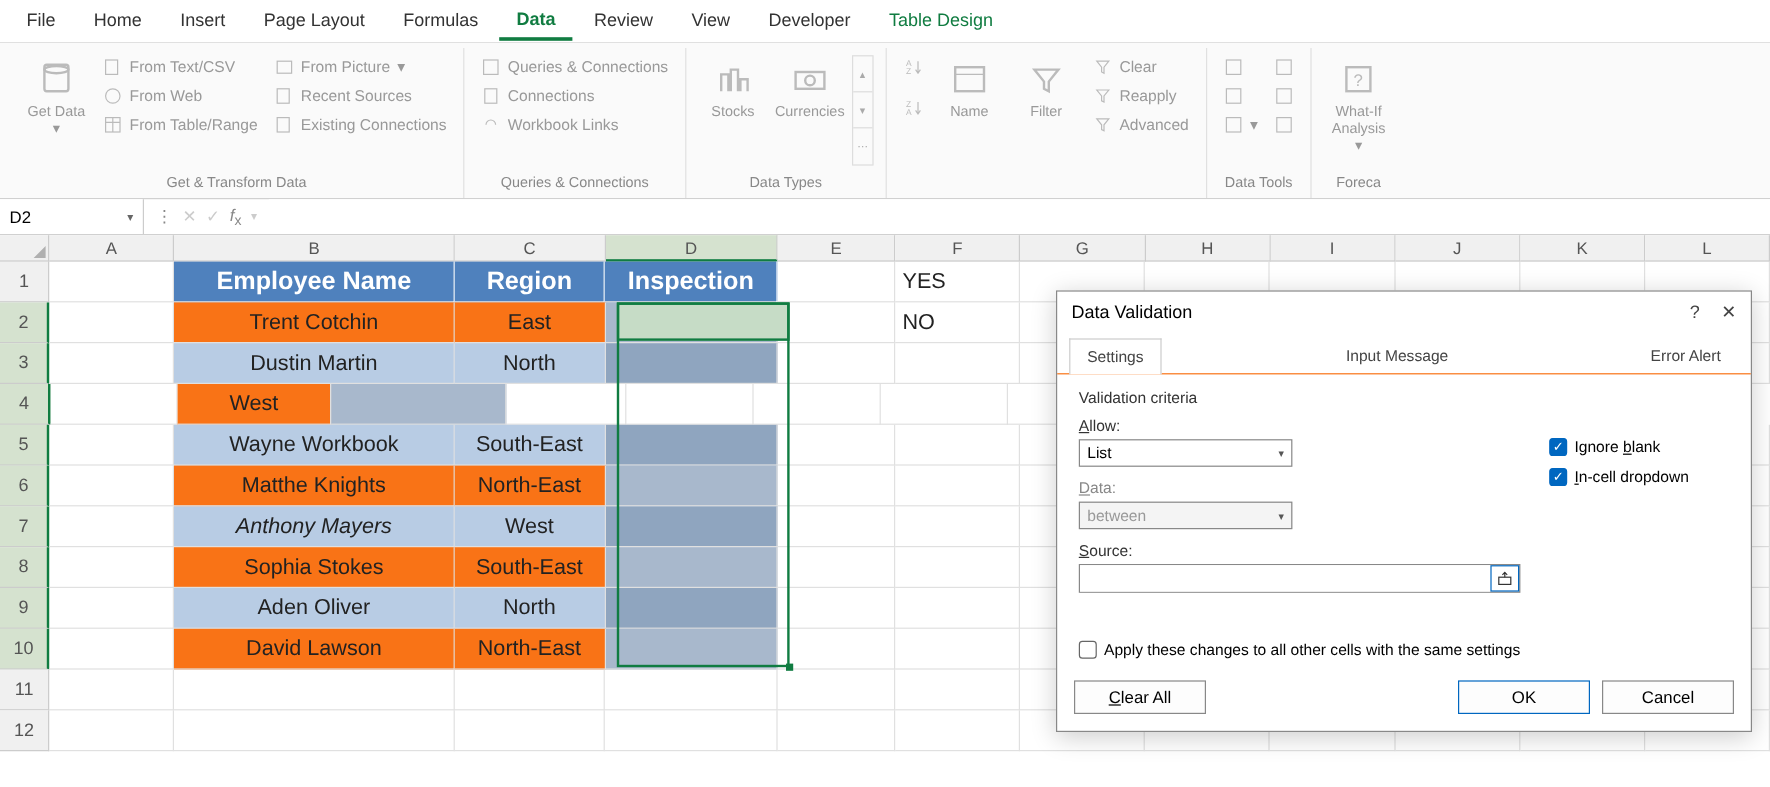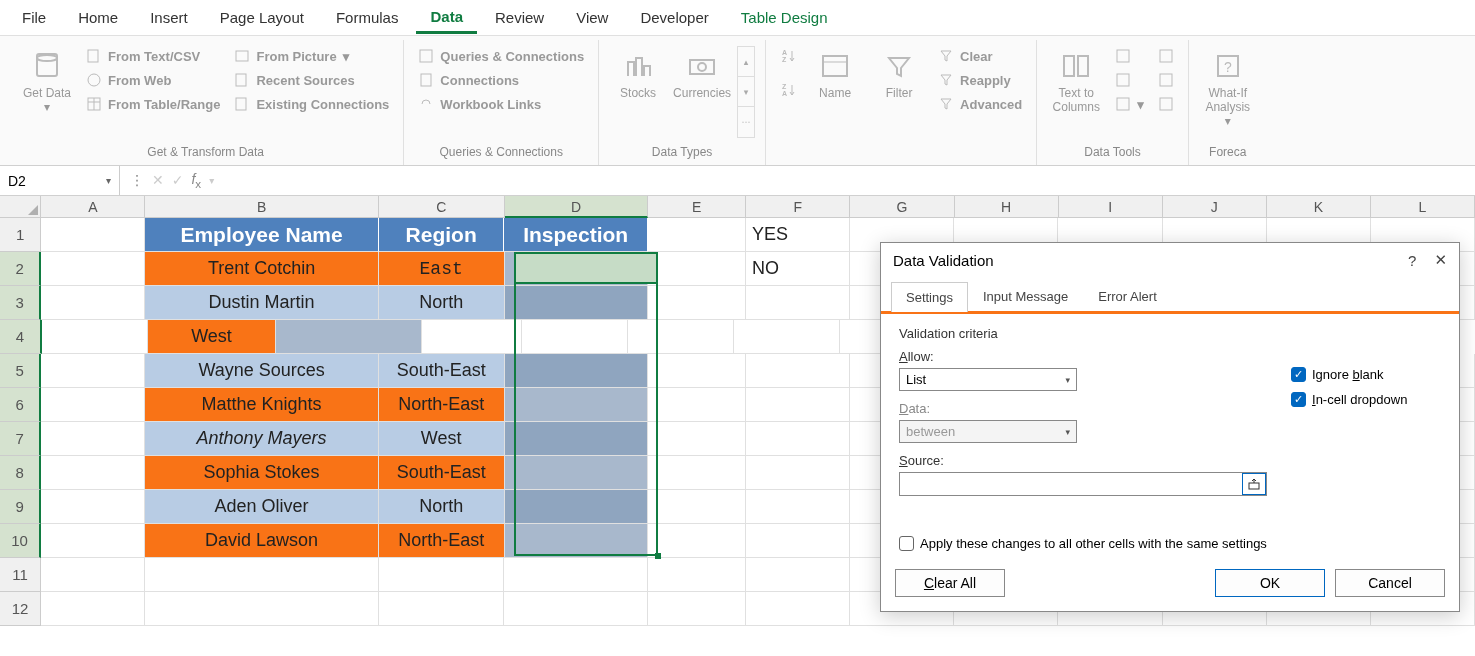--- a/index.html
+++ b/index.html
@@ -12,21 +12,21 @@
 .menubar .item.contextual { color: #107c41; }
 
 
 .ribbon { display: flex; height: 130px; border-bottom: 1px solid #d0d0d0; background: #fafafa; padding: 4px 8px 0; }
 .ribbon-group { display: flex; flex-direction: column; border-right: 1px solid #e0e0e0; padding: 0 10px; }
 .ribbon-group-body { flex: 1; display: flex; align-items: flex-start; gap: 6px; padding-top: 6px; }
 .ribbon-group-label { text-align: center; font-size: 12px; color: #888; padding: 4px 0 6px; }
 .rbtn-big { display: flex; flex-direction: column; align-items: center; justify-content: center; width: 58px; color: #999; font-size: 12px; text-align: center; gap: 4px; padding: 4px 2px; }
 .rbtn-big svg { width: 32px; height: 32px; }
 .rbtn-col { display: flex; flex-direction: column; gap: 4px; }
-.rbtn-small { display: flex; align-items: flex-end; gap: 6px; color: #999; font-size: 13px; padding: 2px 4px; white-space: nowrap; font-weight: bold; }
+.rbtn-small { display: flex; align-items: flex-start; gap: 6px; color: #999; font-size: 13px; padding: 2px 4px; white-space: nowrap; }
 .rbtn-small svg { width: 16px; height: 16px; flex-shrink: 0; }
 .gallery { display: flex; flex-direction: column; border: 1px solid #ddd; width: 18px; }
 .gallery div { height: 30px; border-bottom: 1px solid #ddd; display: flex; align-items: center; justify-content: center; font-size: 9px; color: #aaa; }
 .gallery div:last-child { border-bottom: none; }
 
 
 .fbar { display: flex; align-items: center; height: 30px; border-bottom: 1px solid #d0d0d0; }
 .namebox { width: 120px; border-right: 1px solid #ccc; padding: 0 8px; display: flex; align-items: center; justify-content: space-between; height: 100%; background: #fff; }
 .namebox .chev { font-size: 10px; color: #666; }
 .fbar-btns { display: flex; align-items: center; gap: 8px; padding: 0 10px; color: #888; }
@@ -54,21 +54,21 @@
 
 .sel-outline { position: absolute; border: 2px solid #107c41; pointer-events: none; }
 .active-cell { position: absolute; background: #cfe8cf; border: 2px solid #107c41; pointer-events: none; }
 .fill-handle { position: absolute; width: 6px; height: 6px; background: #107c41; }
 
 
 .dialog { position: absolute; background: #fff; border: 1px solid #888; box-shadow: 0 4px 20px rgba(0,0,0,0.2); font-size: 13px; }
 .dialog-title { display: flex; align-items: center; justify-content: space-between; padding: 8px 12px; font-size: 15px; }
 .dialog-title .ctrls { display: flex; gap: 18px; align-items: center; color: #444; }
 .dialog-title .ctrls span { cursor: pointer; }
-.dialog-tabs { display: flex; border-bottom: 3px solid #f97316; padding: 0 10px; margin-top: 4px; }
+.dialog-tabs { display: flex; border-bottom: 1px solid #f97316; padding: 0 10px; margin-top: 4px; justify-content: space-between; }
 .dialog-tab { padding: 7px 14px; cursor: pointer; color: #444; border: 1px solid transparent; border-bottom: none; }
 .dialog-tab.active { border-color: #ccc; background: #fff; position: relative; top: 1px; }
 .dialog-body { padding: 12px 18px 8px; }
 .dialog-body .group-label { font-size: 13px; color: #333; margin-bottom: 8px; }
 .dlg-row { display: flex; gap: 24px; margin-bottom: 10px; }
 .dlg-col { display: flex; flex-direction: column; gap: 4px; }
 .dlg-col label { font-size: 13px; color: #333; }
 .dlg-col label .u { text-decoration: underline; }
 .dselect { display: flex; align-items: center; justify-content: space-between; border: 1px solid #888; padding: 3px 6px; width: 178px; font-size: 13px; background: #fff; }
 .dselect.disabled { color: #999; background: #f4f4f4; }
@@ -253,27 +253,20 @@
               <path d="M3 3h10l-4 5v5l-2-1v-4z" fill="none" stroke="#bbb"></path>
             </svg>
             <span>Advanced</span>
           </div>
       </div>
     </div>
   </div>
 
   <div class="ribbon-group">
     <div class="ribbon-group-body">
-      <div class="rbtn-big">
-        <svg viewBox="0 0 32 32">
-            <rect x="4" y="6" width="10" height="20" fill="none" stroke="#bbb" stroke-width="2"></rect>
-            <rect x="18" y="6" width="10" height="20" fill="none" stroke="#bbb" stroke-width="2"></rect>
-          </svg>
-        <span>Text to Columns</span>
-      </div>
       <div class="rbtn-col">
         <div class="rbtn-small">
             <svg viewBox="0 0 16 16">
               <rect x="2" y="2" width="12" height="12" fill="none" stroke="#bbb"></rect>
             </svg>
           </div>
         <div class="rbtn-small">
             <svg viewBox="0 0 16 16">
               <rect x="2" y="2" width="12" height="12" fill="none" stroke="#bbb"></rect>
             </svg>
@@ -360,21 +353,21 @@
       <div class="cell" style="width: 106px; height: 34px;"></div>
       <div class="cell" style="width: 106px; height: 34px;"></div>
       <div class="cell" style="width: 106px; height: 34px;"></div>
       <div class="cell" style="width: 106px; height: 34px;"></div>
       <div class="cell" style="width: 106px; height: 34px;"></div>
     </div>
     <div class="row">
       <div class="rowhead sel" style="height: 34px;">2</div>
       <div class="cell" style="width: 106px; height: 34px;"></div>
       <div class="cell band-a center" style="width: 238px; height: 34px;">Trent Cotchin</div>
-      <div class="cell band-a center" style="width: 128px; height: 34px; font-family: Liberation Mono, monospace;">East</div>
+      <div class="cell band-a center" style="width: 128px; height: 34px;">East</div>
       <div class="cell insp-a" style="width: 146px; height: 34px;"></div>
       <div class="cell" style="width: 100px; height: 34px;"></div>
       <div class="cell left" style="width: 106px; height: 34px;">NO</div>
       <div class="cell" style="width: 106px; height: 34px;"></div>
       <div class="cell" style="width: 106px; height: 34px;"></div>
       <div class="cell" style="width: 106px; height: 34px;"></div>
       <div class="cell" style="width: 106px; height: 34px;"></div>
       <div class="cell" style="width: 106px; height: 34px;"></div>
       <div class="cell" style="width: 106px; height: 34px;"></div>
     </div>
@@ -403,21 +396,21 @@
       <div class="cell" style="width: 106px; height: 34px;"></div>
       <div class="cell" style="width: 106px; height: 34px;"></div>
       <div class="cell" style="width: 106px; height: 34px;"></div>
       <div class="cell" style="width: 106px; height: 34px;"></div>
       <div class="cell" style="width: 106px; height: 34px;"></div>
       <div class="cell" style="width: 106px; height: 34px;"></div>
     </div>
     <div class="row">
       <div class="rowhead sel" style="height: 34px;">5</div>
       <div class="cell" style="width: 106px; height: 34px;"></div>
-      <div class="cell band-b center" style="width: 238px; height: 34px;">Wayne Sources</div>
+      <div class="cell band-b center" style="width: 238px; height: 34px;">Wayne Workbook</div>
       <div class="cell band-b center" style="width: 128px; height: 34px;">South-East</div>
       <div class="cell insp-b" style="width: 146px; height: 34px;"></div>
       <div class="cell" style="width: 100px; height: 34px;"></div>
       <div class="cell" style="width: 106px; height: 34px;"></div>
       <div class="cell" style="width: 106px; height: 34px;"></div>
       <div class="cell" style="width: 106px; height: 34px;"></div>
       <div class="cell" style="width: 106px; height: 34px;"></div>
       <div class="cell" style="width: 106px; height: 34px;"></div>
       <div class="cell" style="width: 106px; height: 34px;"></div>
       <div class="cell" style="width: 106px; height: 34px;"></div>

